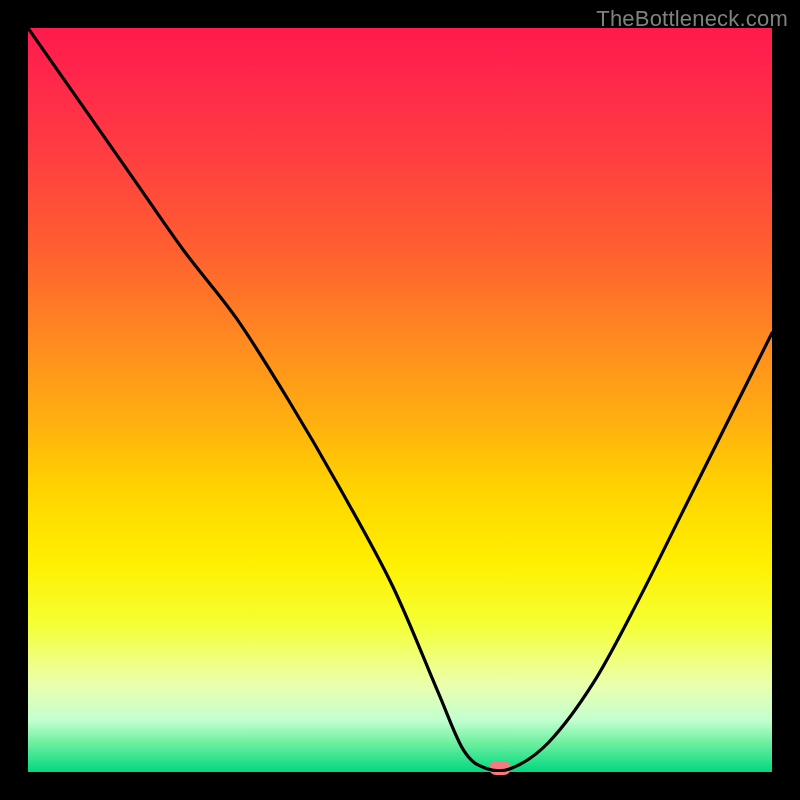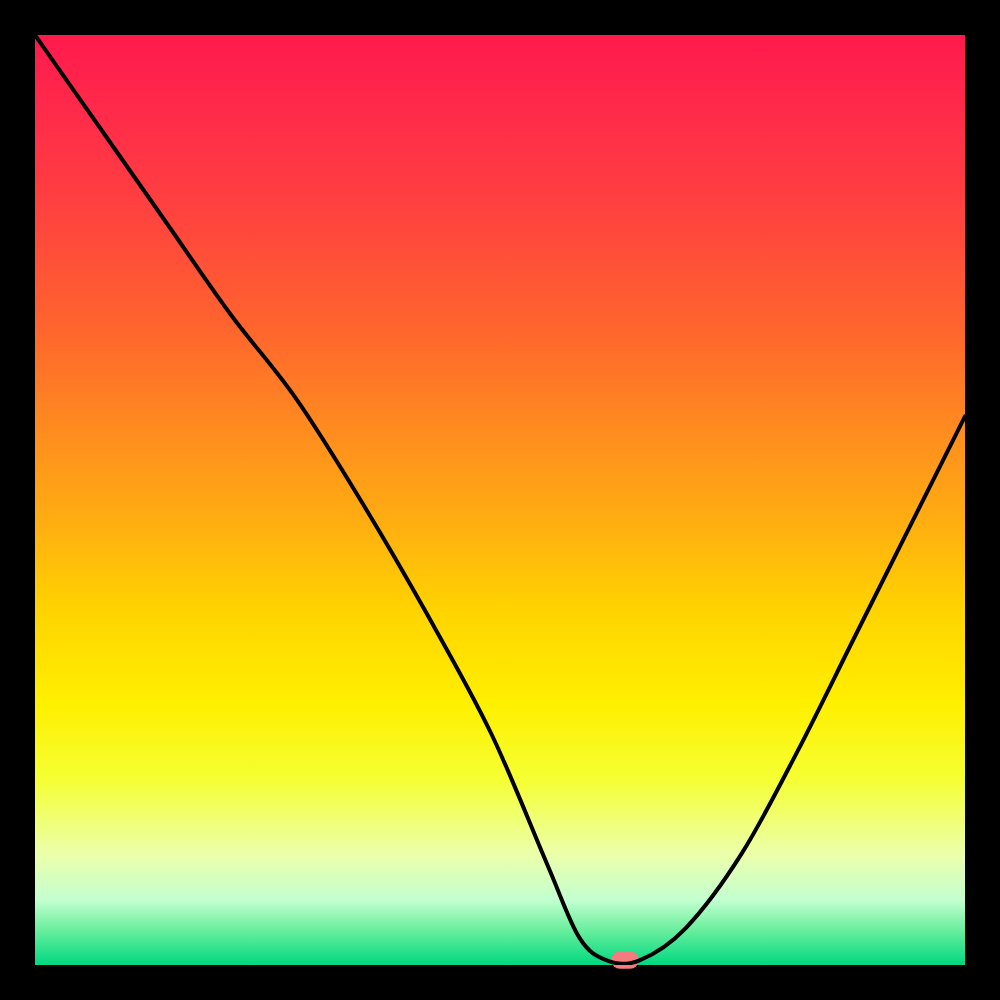--- a/index.html
+++ b/index.html
@@ -75,20 +75,21 @@
     background: #f47b7e;
     z-index: 4;
     transform: translate(-50%, -50%);
   }
 </style>
 </head>
 <body>
 
 <div class="frame">
 
+  <div class="watermark">TheBottleneck.com</div>
 
   <div class="plot-area">
     <div class="gradient-bg"></div>
 
     <div class="marker" id="marker" style="left: 472.44px; top: 740.28px; background: rgb(244, 123, 126);"></div>
 
     <svg class="curve" viewBox="0 0 744 744" preserveAspectRatio="none">
       <path id="curve-path" d="M 0 0 C 8.680000000000001 12.399999999999997, 34.72 49.59999999999998, 52.080000000000005 74.39999999999998 C 69.44000000000001 99.19999999999997, 86.80000000000001 123.99999999999994, 104.16000000000001 148.79999999999995 C 121.52000000000001 173.59999999999997, 138.87999999999997 199.64000000000004, 156.23999999999998 223.20000000000005 C 173.6 246.76000000000005, 190.96000000000004 265.36, 208.32000000000002 290.16 C 225.68 314.96000000000004, 243.04 343.48, 260.4 372 C 277.76 400.52, 295.11999999999995 430.28, 312.47999999999996 461.28 C 329.84 492.28, 348.44 524.52, 364.56 558 C 380.68 591.48, 397.4200000000001 634.88, 409.20000000000005 662.16 C 420.98 689.4399999999999, 427.17999999999995 708.66, 435.23999999999995 721.68 C 443.29999999999995 734.6999999999999, 449.5 737.18, 457.56 740.28 C 465.62 743.38, 473.06000000000006 744.62, 483.6 740.28 C 494.14 735.9399999999999, 507.15999999999997 728.5, 520.8 714.24 C 534.4399999999999 699.98, 550.5600000000001 678.28, 565.44 654.72 C 580.32 631.1600000000001, 595.1999999999999 601.4, 610.0799999999999 572.88 C 624.9599999999999 544.36, 639.84 513.36, 654.72 483.6 C 669.6 453.84000000000003, 684.48 424.08, 699.36 394.32 C 714.24 364.56, 736.56 319.92, 744 305.04" fill="none" stroke="#000000" stroke-width="3.2" stroke-linecap="round" stroke-linejoin="round"></path>
     </svg>
   </div>

